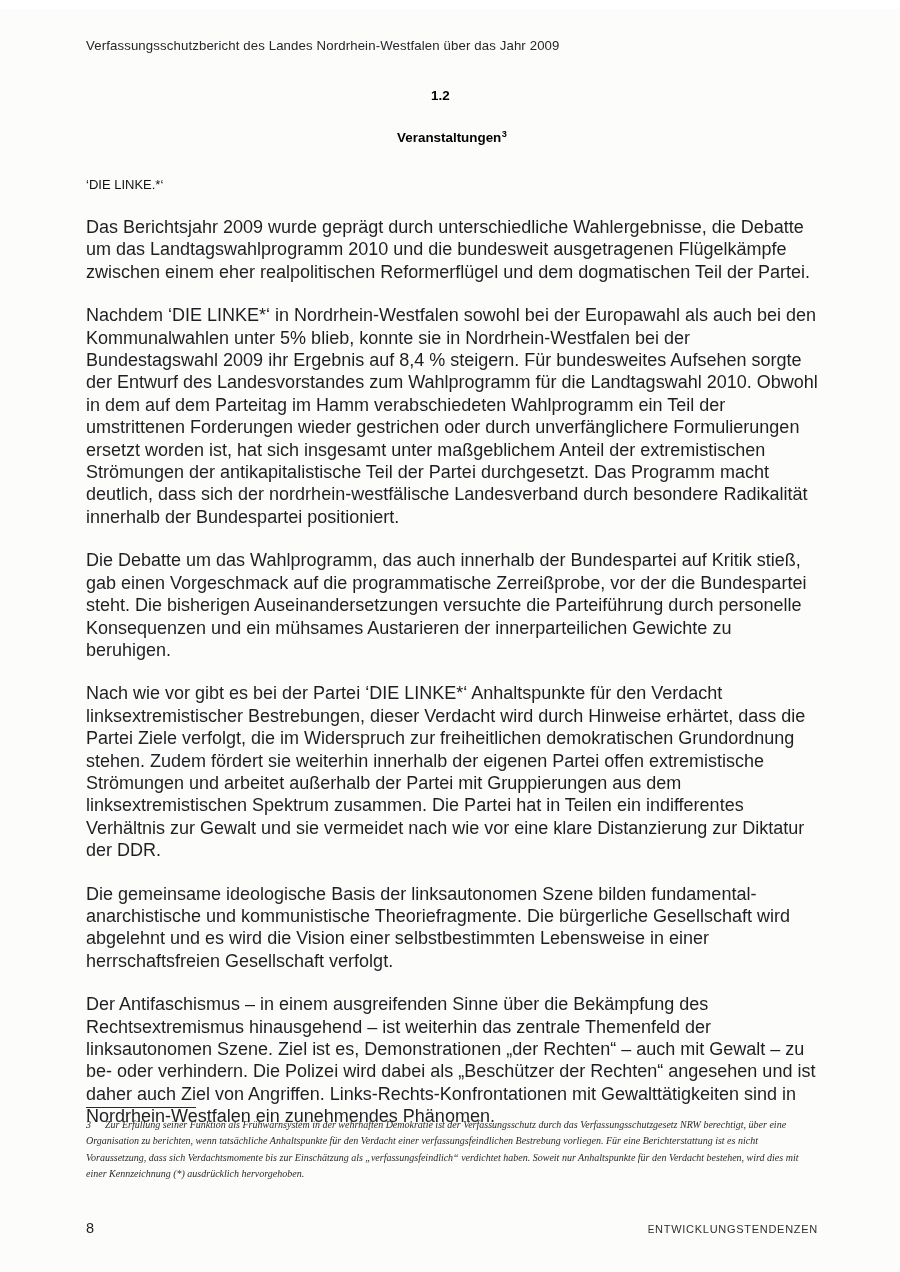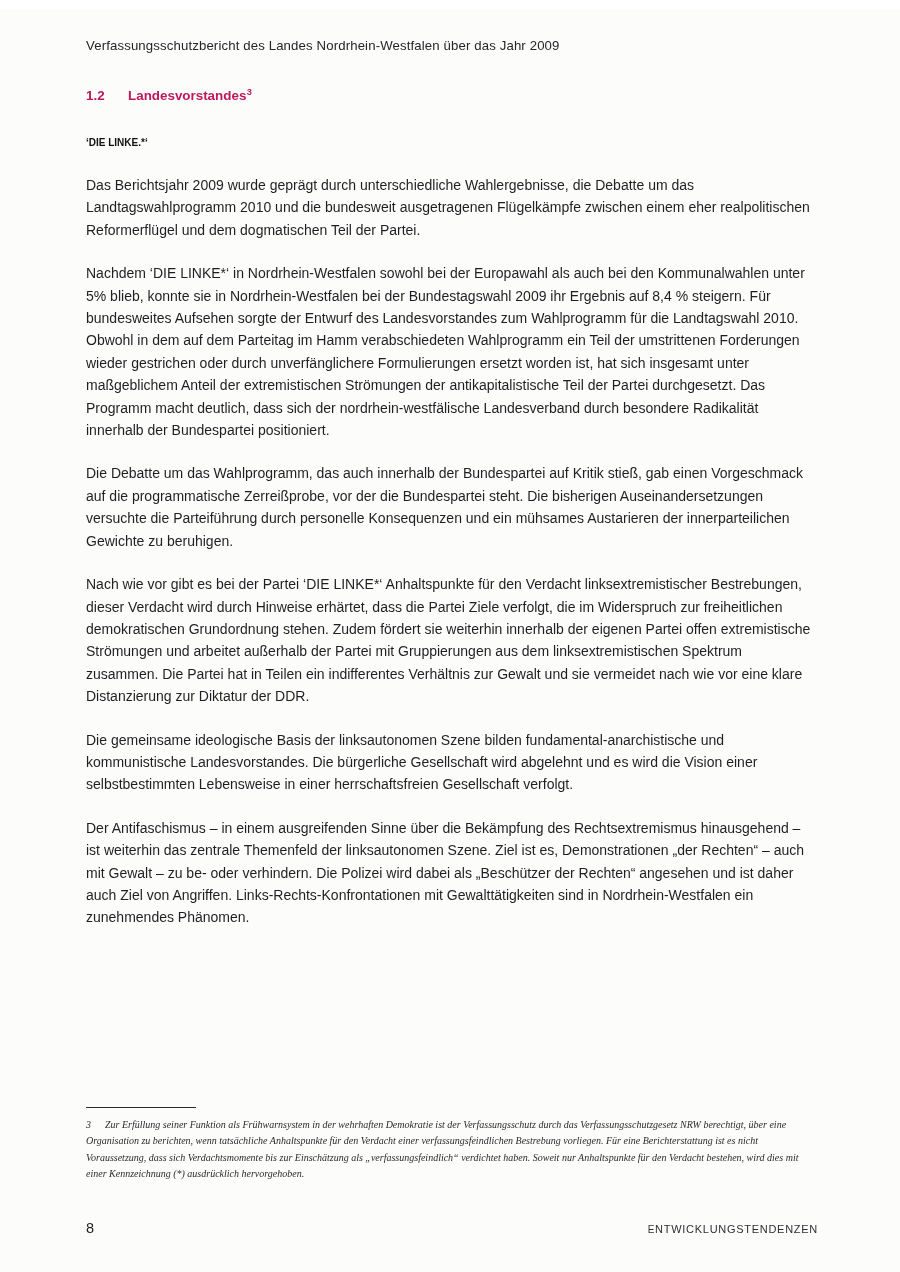--- a/index.html
+++ b/index.html
@@ -37,56 +37,57 @@
   
   .content {
     position: absolute;
     left: 86px;
     top: 78px;
     width: 732px;
   }
 
   .section-number-heading {
     display: flex;
-    align-items: flex-start;
+    align-items: center;
     font-weight: bold;
     font-size: 13.4px;
     line-height: 18px;
     margin: 0 0 29px 0;
-    color: #be185d;
+    color: #000000;
+    flex-direction: column;
   }
   .section-number-heading .sec-num {
     width: 42px;
     flex: 0 0 42px;
   }
   .section-number-heading .sec-title {
     position: relative;
   }
   .fn-ref {
     font-size: 9.2px;
     font-weight: bold;
     vertical-align: super;
     line-height: 0;
     margin-left: 0.5px;
   }
 
   .sub-heading {
-    font-weight: bold;
-    font-size: 10px;
+    font-weight: normal;
+    font-size: 13px;
     line-height: 18px;
     margin: 0 0 22px 0;
     color: #111114;
   }
 
   .sub-heading.spaced-before {
     margin-top: 46px;
   }
 
   p.body {
-    font-size: 14px;
+    font-size: 18px;
     line-height: 22.4px;
     margin: 0 0 21px 0;
     text-align: left;
     color: #1f1f23;
     hyphens: none;
   }
 
   p.body:last-child {
     margin-bottom: 0;
   }
@@ -151,32 +152,32 @@
 <body>
 
 <div class="page">
 
   <div class="running-head">Verfassungsschutzbericht des Landes Nordrhein-Westfalen über das Jahr 2009</div>
 
   <div class="content">
 
     <h2 class="section-number-heading">
       <span class="sec-num">1.2</span>
-      <span class="sec-title"><span>Landesvorstandes</span><sup class="fn-ref">3</sup></span>
+      <span class="sec-title"><span>Veranstaltungen</span><sup class="fn-ref">3</sup></span>
     </h2>
 
     <h3 class="sub-heading">‘DIE LINKE.*‘</h3>
 
     <p class="body">Das Berichtsjahr 2009 wurde geprägt durch unterschiedliche Wahlergebnisse, die Debatte um das Landtagswahlprogramm 2010 und die bundesweit ausgetragenen Flügelkämpfe zwischen einem eher realpolitischen Reformerflügel und dem dogmatischen Teil der Partei.</p>
     <p class="body">Nachdem ‘DIE LINKE*‘ in Nordrhein-Westfalen sowohl bei der Europawahl als auch bei den Kommunalwahlen unter 5% blieb, konnte sie in Nordrhein-Westfalen bei der Bundestagswahl 2009 ihr Ergebnis auf 8,4 % steigern. Für bundesweites Aufsehen sorgte der Entwurf des Landesvorstandes zum Wahlprogramm für die Landtagswahl 2010. Obwohl in dem auf dem Parteitag im Hamm verabschiedeten Wahlprogramm ein Teil der umstrittenen Forderungen wieder gestrichen oder durch unverfänglichere Formulierungen ersetzt worden ist, hat sich insgesamt unter maßgeblichem Anteil der extremistischen Strömungen der antikapitalistische Teil der Partei durchgesetzt. Das Programm macht deutlich, dass sich der nordrhein-westfälische Landesverband durch besondere Radikalität innerhalb der Bundespartei positioniert.</p>
     <p class="body">Die Debatte um das Wahlprogramm, das auch innerhalb der Bundespartei auf Kritik stieß, gab einen Vorgeschmack auf die programmatische Zerreißprobe, vor der die Bundespartei steht. Die bisherigen Auseinandersetzungen versuchte die Parteiführung durch personelle Konsequenzen und ein mühsames Austarieren der innerparteilichen Gewichte zu beruhigen.</p>
     <p class="body">Nach wie vor gibt es bei der Partei ‘DIE LINKE*‘ Anhaltspunkte für den Verdacht linksextremistischer Bestrebungen, dieser Verdacht wird durch Hinweise erhärtet, dass die Partei Ziele verfolgt, die im Widerspruch zur freiheitlichen demokratischen Grundordnung stehen. Zudem fördert sie weiterhin innerhalb der eigenen Partei offen extremistische Strömungen und arbeitet außerhalb der Partei mit Gruppierungen aus dem linksextremistischen Spektrum zusammen. Die Partei hat in Teilen ein indifferentes Verhältnis zur Gewalt und sie vermeidet nach wie vor eine klare Distanzierung zur Diktatur der DDR.</p>
 
 
-    <p class="body">Die gemeinsame ideologische Basis der linksautonomen Szene bilden fundamental-anarchistische und kommunistische Landesvorstandes. Die bürgerliche Gesellschaft wird abgelehnt und es wird die Vision einer selbstbestimmten Lebensweise in einer herrschaftsfreien Gesellschaft verfolgt.</p>
+    <p class="body">Die gemeinsame ideologische Basis der linksautonomen Szene bilden fundamental-anarchistische und kommunistische Theoriefragmente. Die bürgerliche Gesellschaft wird abgelehnt und es wird die Vision einer selbstbestimmten Lebensweise in einer herrschaftsfreien Gesellschaft verfolgt.</p>
     <p class="body">Der Antifaschismus – in einem ausgreifenden Sinne über die Bekämpfung des Rechtsextremismus hinausgehend – ist weiterhin das zentrale Themenfeld der linksautonomen Szene. Ziel ist es, Demonstrationen „der Rechten“ – auch mit Gewalt – zu be- oder verhindern. Die Polizei wird dabei als „Beschützer der Rechten“ angesehen und ist daher auch Ziel von Angriffen. Links-Rechts-Konfrontationen mit Gewalttätigkeiten sind in Nordrhein-Westfalen ein zunehmendes Phänomen.</p>
 
   </div>
 
   <div class="footnote-block">
     <div class="footnote-rule"></div>
     <div class="footnote"><span class="fn-num">3</span><span>Zur Erfüllung seiner Funktion als Frühwarnsystem in der wehrhaften Demokratie ist der Verfassungsschutz durch das Verfassungsschutzgesetz NRW berechtigt, über eine Organisation zu berichten, wenn tatsächliche Anhaltspunkte für den Verdacht einer verfassungsfeindlichen Bestrebung vorliegen. Für eine Berichterstattung ist es nicht Voraussetzung, dass sich Verdachtsmomente bis zur Einschätzung als „verfassungsfeindlich“ verdichtet haben. Soweit nur Anhaltspunkte für den Verdacht bestehen, wird dies mit einer Kennzeichnung (*) ausdrücklich hervorgehoben.</span></div>
   </div>
 
   <div class="page-footer">

